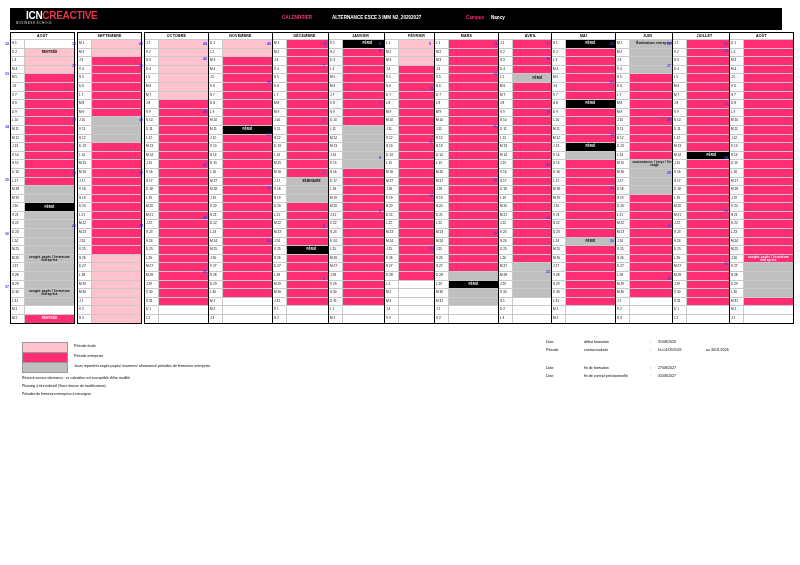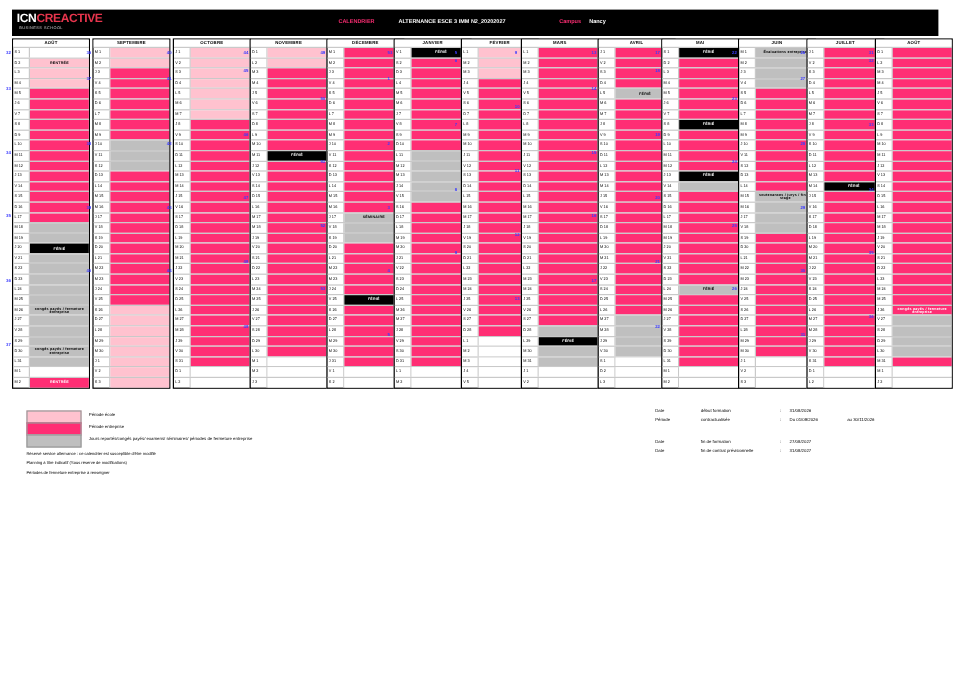--- a/index.html
+++ b/index.html
@@ -12,21 +12,21 @@
   }
   
   .topbar{
     position:absolute;left:10px;top:8px;width:772px;height:22px;
     background:#000;color:#fff;
   }
   .logo{
     position:absolute;left:4px;top:2px;width:86px;height:17px;
     background:#000;color:#fff;
   }
-  .logo .l1{position:absolute;left:0;top:0;font-size:10px;font-weight:bold;letter-spacing:-0.3px;}
+  .logo .l1{position:absolute;left:12px;top:0;font-size:10px;font-weight:bold;letter-spacing:-0.3px;}
   .logo .l1 .red{color:#e8354d;}
   .logo .l2{position:absolute;left:2px;top:11px;font-size:3.2px;letter-spacing:0.4px;color:#cfcfcf;}
   .topbar .hdr-item{position:absolute;top:7px;font-size:4.6px;font-weight:bold;white-space:nowrap;}
   .hdr-cal{left:272px;color:#ff2e74;}
   .hdr-title{left:322px;color:#ffffff;}
   .hdr-campus{left:456px;color:#ff2e74;}
   .hdr-city{left:481px;color:#ffffff;}
 
   
   .cal{position:absolute;left:10px;top:32px;}

